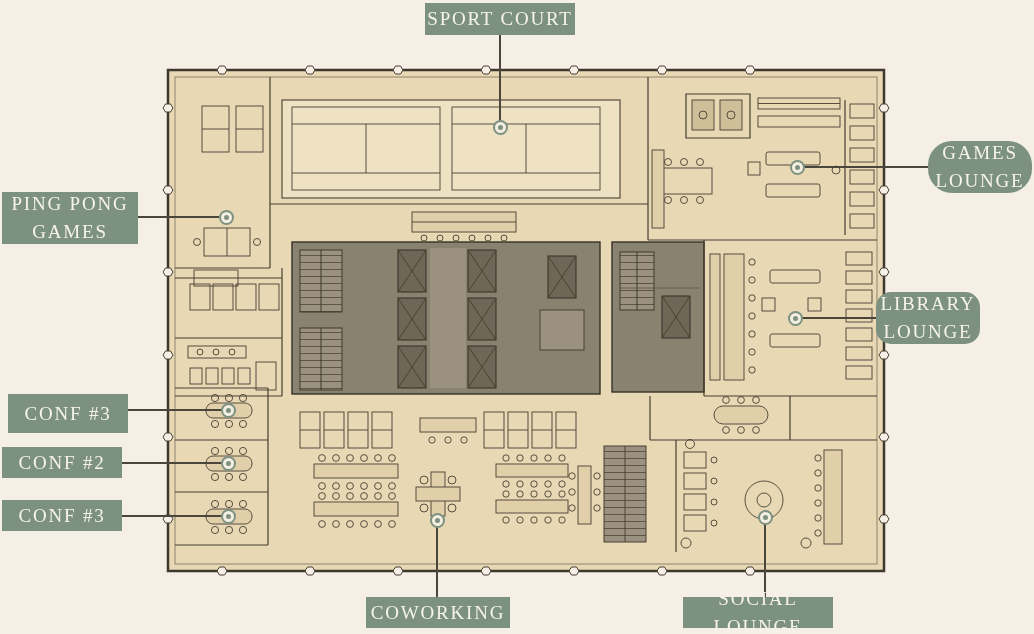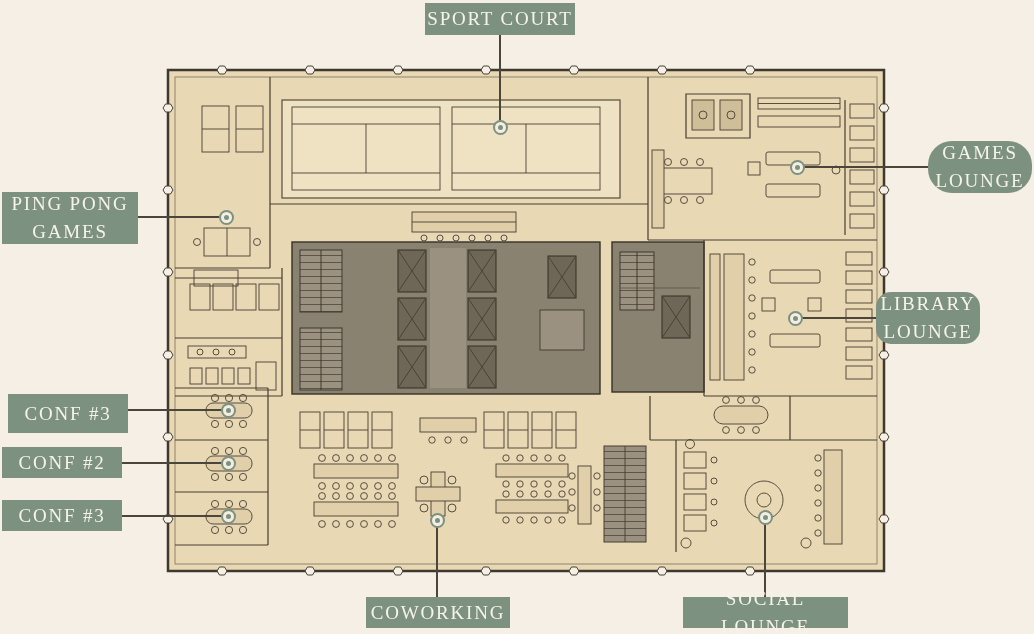--- a/index.html
+++ b/index.html
@@ -410,17 +410,17 @@
   </div>
 
   <div class="callout" style="left:2px;top:500px;width:120px;height:31px;">
     <span>CONF #3</span>
   </div>
 
   <div class="callout" style="left:366px;top:597px;width:144px;height:31px;">
     <span>COWORKING</span>
   </div>
 
-  <div class="callout" style="left:683px;top:597px;width:165px;height:31px;">
+  <div class="callout" style="left:683px;top:597px;width:150px;height:31px;">
     <span>SOCIAL LOUNGE</span>
   </div>
 
 </div>
 
 </body></html>

